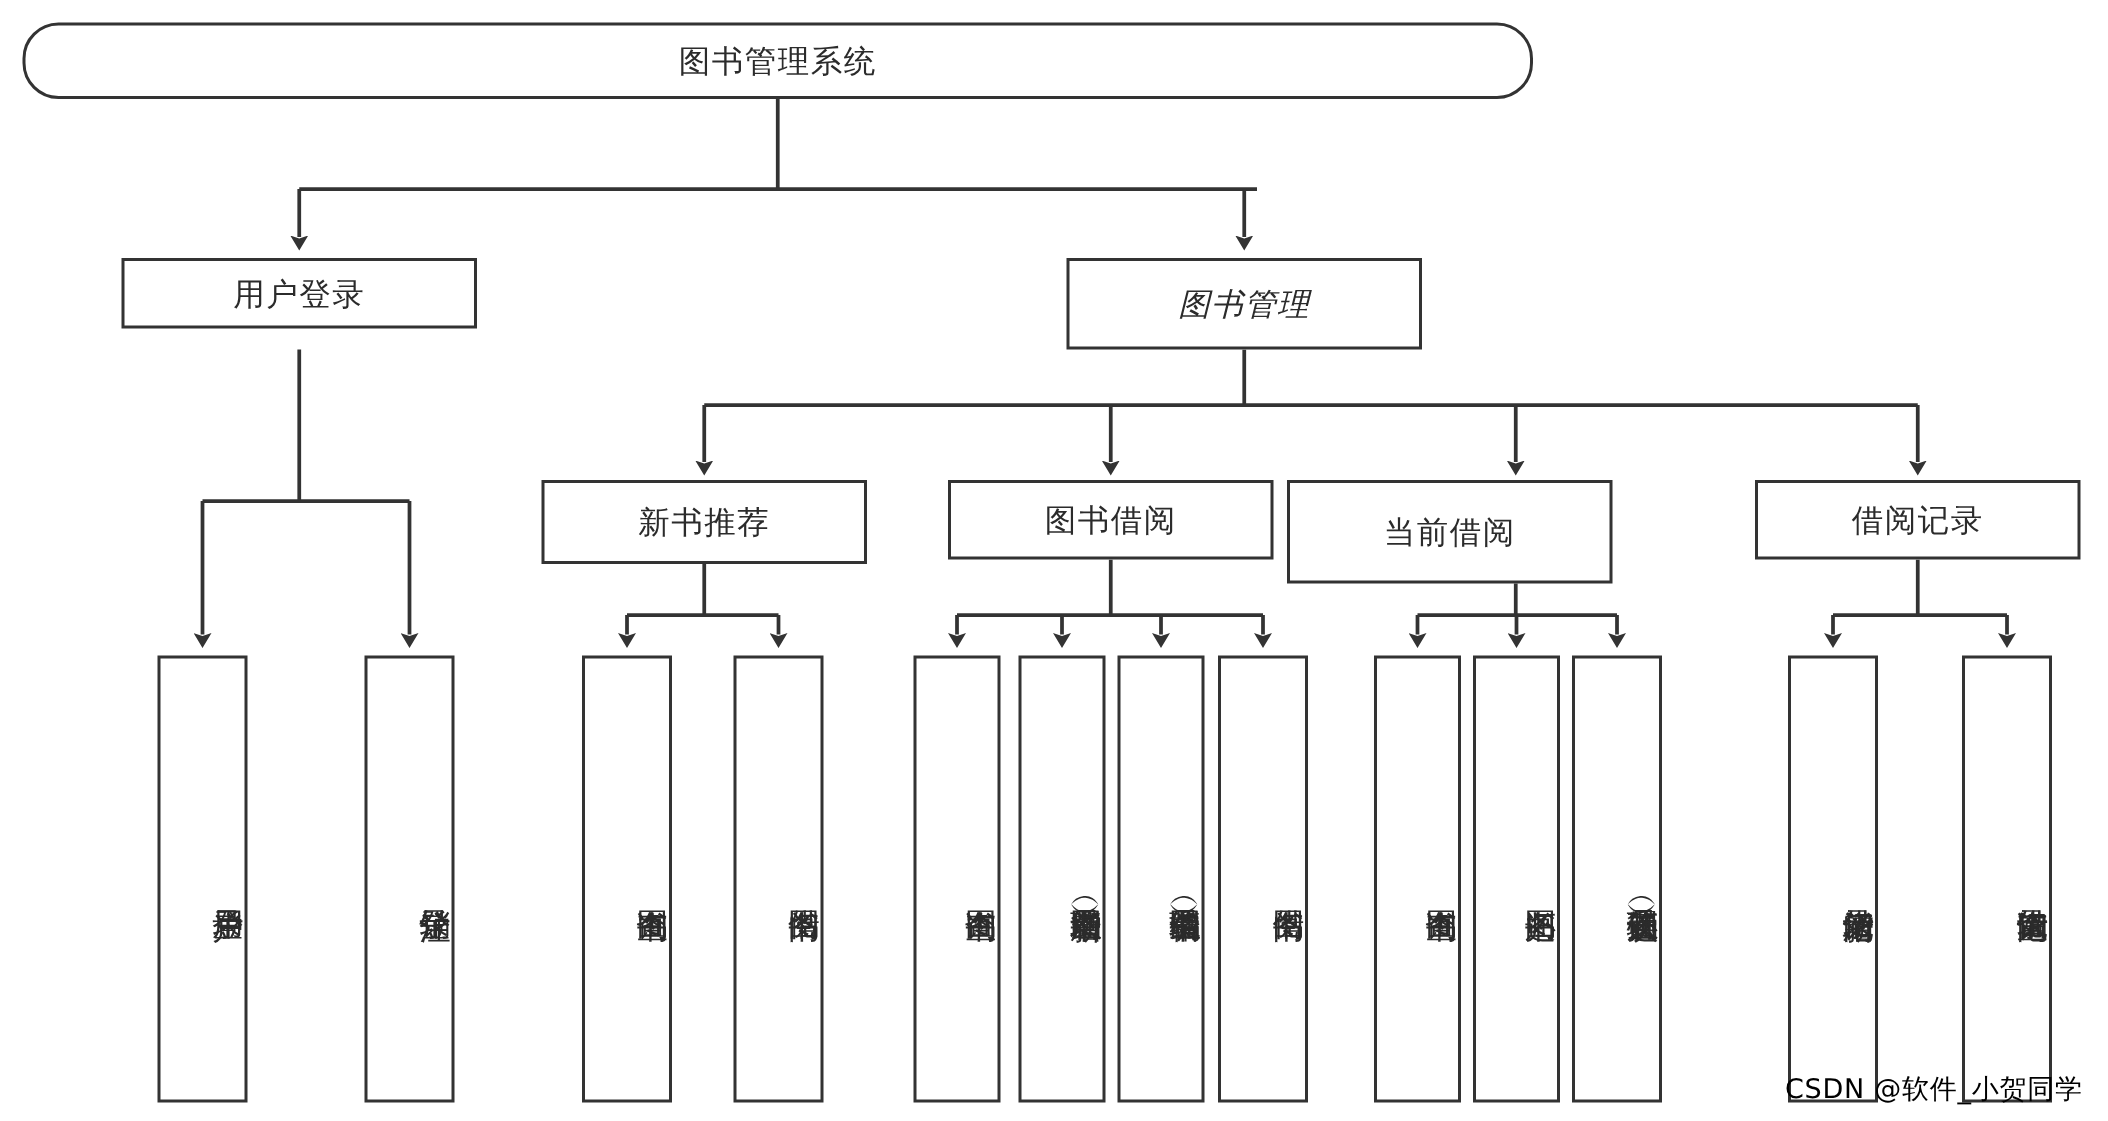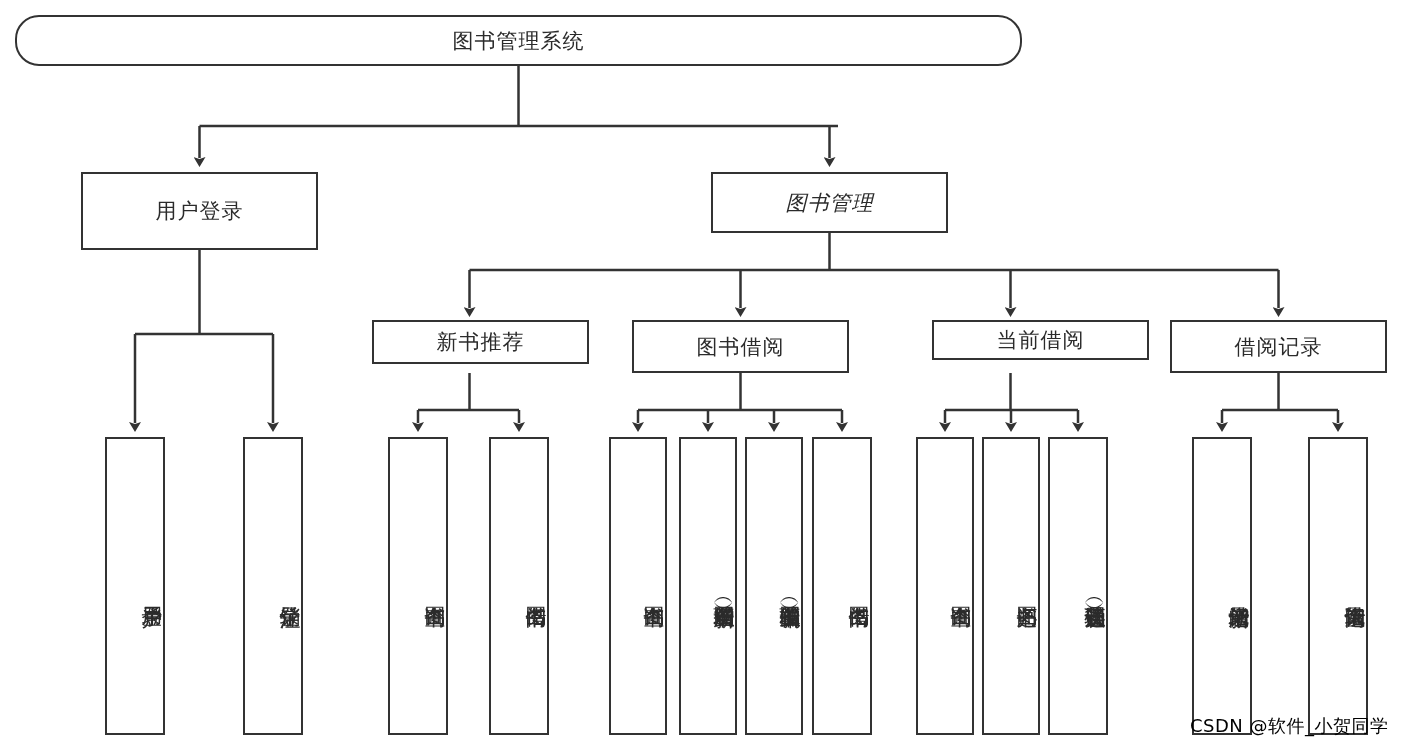--- a/index.html
+++ b/index.html
@@ -114,34 +114,34 @@
       <path d="M1222,410 L1338,410"></path>
       <path d="M1222,410 L1222,423" marker-end="url(#arrow)"></path>
       <path d="M1338,410 L1338,423" marker-end="url(#arrow)"></path>
     </g>
   </svg>
 
   <div class="node horiz" id="n-root" style="left: 15px; top: 15px; width: 1007px; height: 51px; border-radius: 24px;">
       <span>图书管理系统</span>
     </div>
 
-  <div class="node horiz" id="n-l2-0" style="left: 81px; top: 172px; width: 237px; height: 78px; align-items: center;">
+  <div class="node horiz" id="n-l2-0" style="left: 81px; top: 172px; width: 237px; height: 47px; align-items: center;">
       <span>用户登录</span>
     </div>
   <div class="node horiz" id="n-l2-1" style="left: 711px; top: 172px; width: 237px; height: 61px; font-style: italic;">
       <span>图书管理</span>
     </div>
 
-  <div class="node horiz" id="n-l3-0" style="left: 372px; top: 320px; width: 217px; height: 44px;">
+  <div class="node horiz" id="n-l3-0" style="left: 361px; top: 320px; width: 217px; height: 56px;">
       <span>新书推荐</span>
     </div>
   <div class="node horiz" id="n-l3-1" style="left: 632px; top: 320px; width: 217px; height: 53px;">
       <span>图书借阅</span>
     </div>
-  <div class="node horiz" id="n-l3-2" style="left: 932px; top: 320px; width: 217px; height: 40px;">
+  <div class="node horiz" id="n-l3-2" style="left: 858px; top: 320px; width: 217px; height: 69px;">
       <span>当前借阅</span>
     </div>
   <div class="node horiz" id="n-l3-3" style="left: 1170px; top: 320px; width: 217px; height: 53px;">
       <span>借阅记录</span>
     </div>
 
   <div class="node vert" id="n-lf-0" style="left: 105px; top: 437px; width: 60px; height: 298px;">
       <span>用户登录</span>
     </div>
   <div class="node vert" id="n-lf-1" style="left: 243px; top: 437px; width: 60px; height: 298px;">

